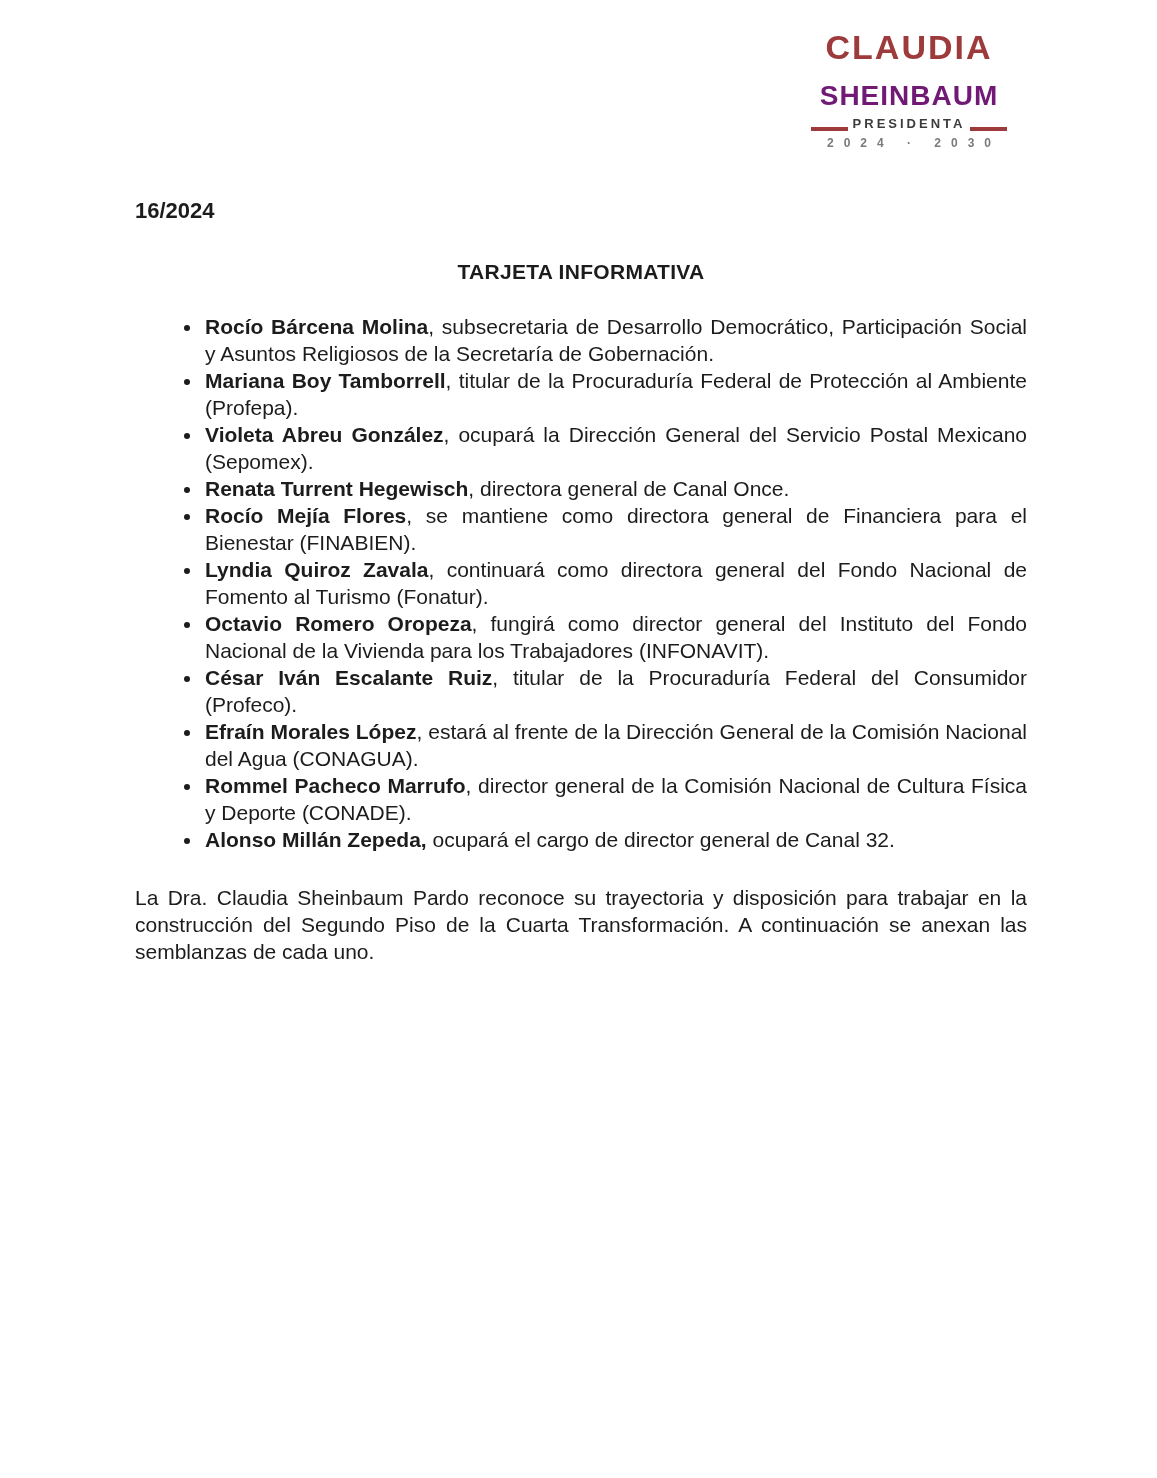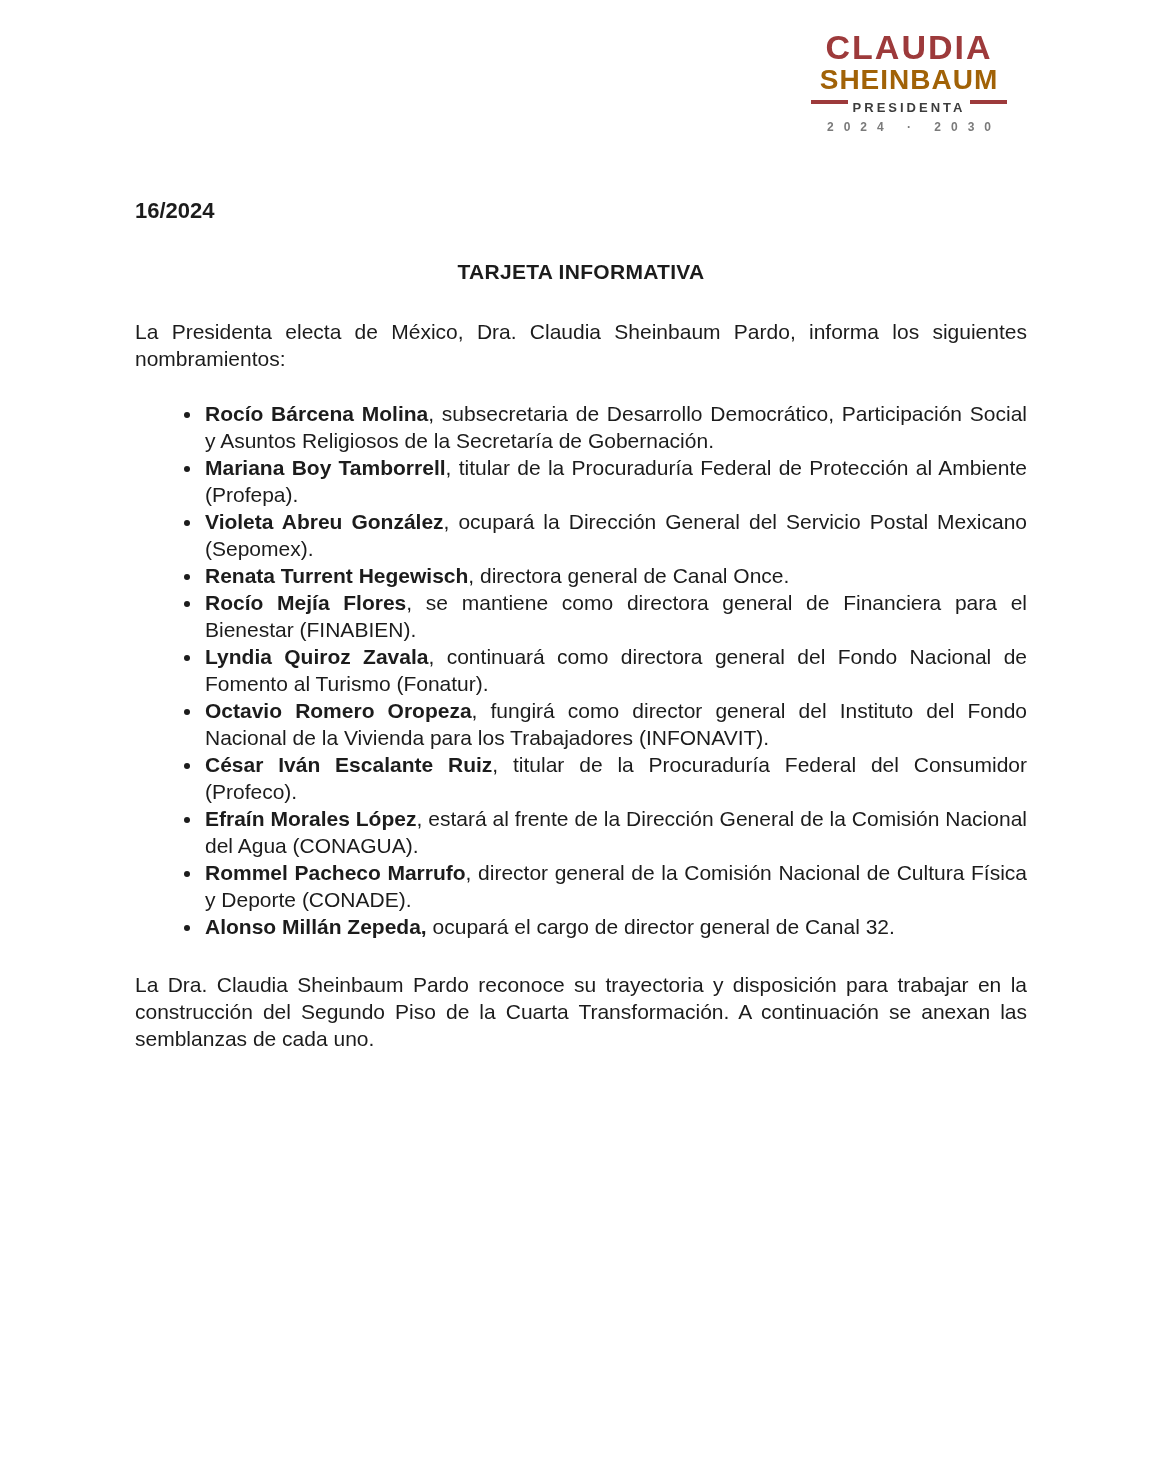--- a/index.html
+++ b/index.html
@@ -26,31 +26,31 @@
     font-weight: bold;
     color: #9d3a3b;
     font-size: 34px;
     letter-spacing: 2px;
     line-height: 1.0;
     text-align: center;
     white-space: nowrap;
   }
   .logo-name2 {
     font-weight: bold;
-    color: #a16207;
+    color: #701a75;
     font-size: 28px;
     letter-spacing: 1px;
     line-height: 1.0;
     text-align: center;
-    margin-top: 2px;
+    margin-top: 18px;
     white-space: nowrap;
   }
   .logo-subtitle-row {
     display: flex;
-    align-items: flex-start;
+    align-items: flex-end;
     gap: 5px;
     margin-top: 6px;
   }
   .logo-rule {
     flex: 1;
     height: 4px;
     background: #9d3a3b;
   }
   .logo-subtitle {
     font-size: 13px;
@@ -127,21 +127,20 @@
     <div class="logo-years">2024 · 2030</div>
   </div>
 
   <div class="content">
 
 
     <div class="doc-number">16/2024</div>
 
     <div class="doc-title">TARJETA INFORMATIVA</div>
 
-    <p class="intro">La Presidenta electa de México, Dra. Claudia Sheinbaum Pardo, informa los siguientes nombramientos:</p>
 
     <ul class="appointments">
       <li><b>Rocío Bárcena Molina</b><span>, subsecretaria de Desarrollo Democrático, Participación Social y Asuntos Religiosos de la Secretaría de Gobernación.</span></li>
       <li><b>Mariana Boy Tamborrell</b><span>, titular de la Procuraduría Federal de Protección al Ambiente (Profepa).</span></li>
       <li><b>Violeta Abreu González</b><span>, ocupará la Dirección General del Servicio Postal Mexicano (Sepomex).</span></li>
       <li><b>Renata Turrent Hegewisch</b><span>, directora general de Canal Once.</span></li>
       <li><b>Rocío Mejía Flores</b><span>, se mantiene como directora general de Financiera para el Bienestar (FINABIEN).</span></li>
       <li><b>Lyndia Quiroz Zavala</b><span>, continuará como directora general del Fondo Nacional de Fomento al Turismo (Fonatur).</span></li>
       <li><b>Octavio Romero Oropeza</b><span>, fungirá como director general del Instituto del Fondo Nacional de la Vivienda para los Trabajadores (INFONAVIT).</span></li>
       <li><b>César Iván Escalante Ruiz</b><span>, titular de la Procuraduría Federal del Consumidor (Profeco).</span></li>

